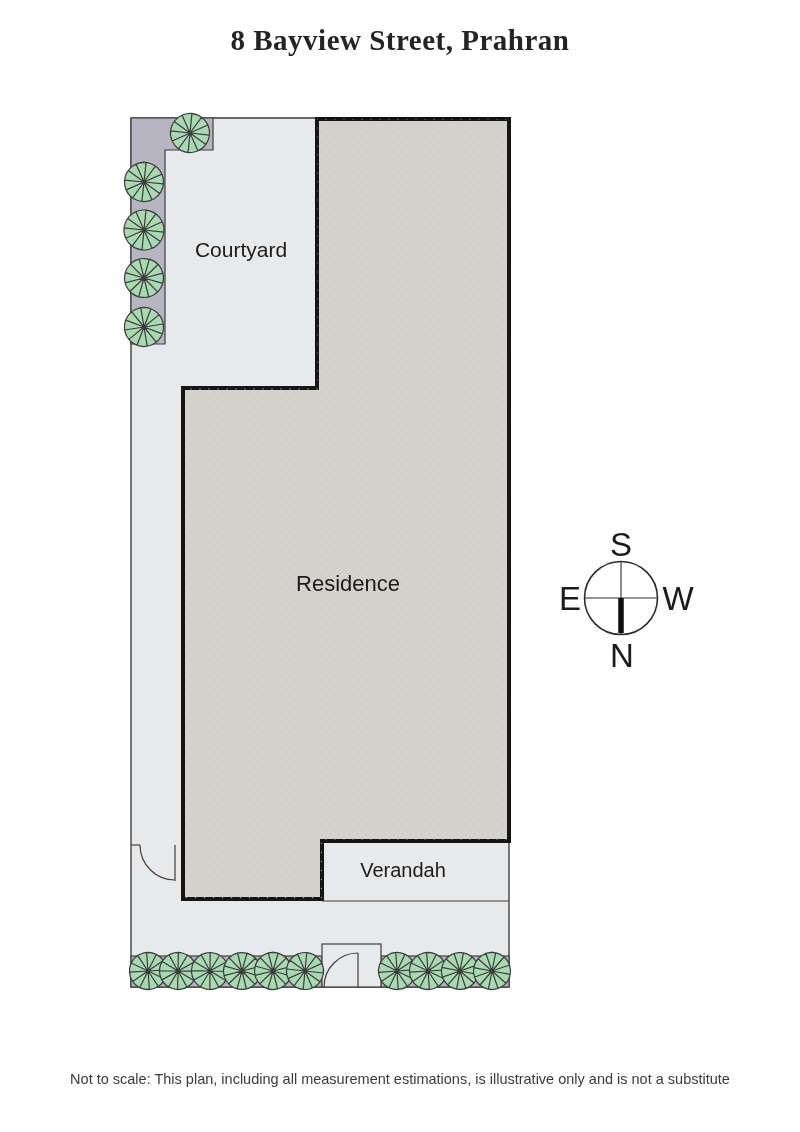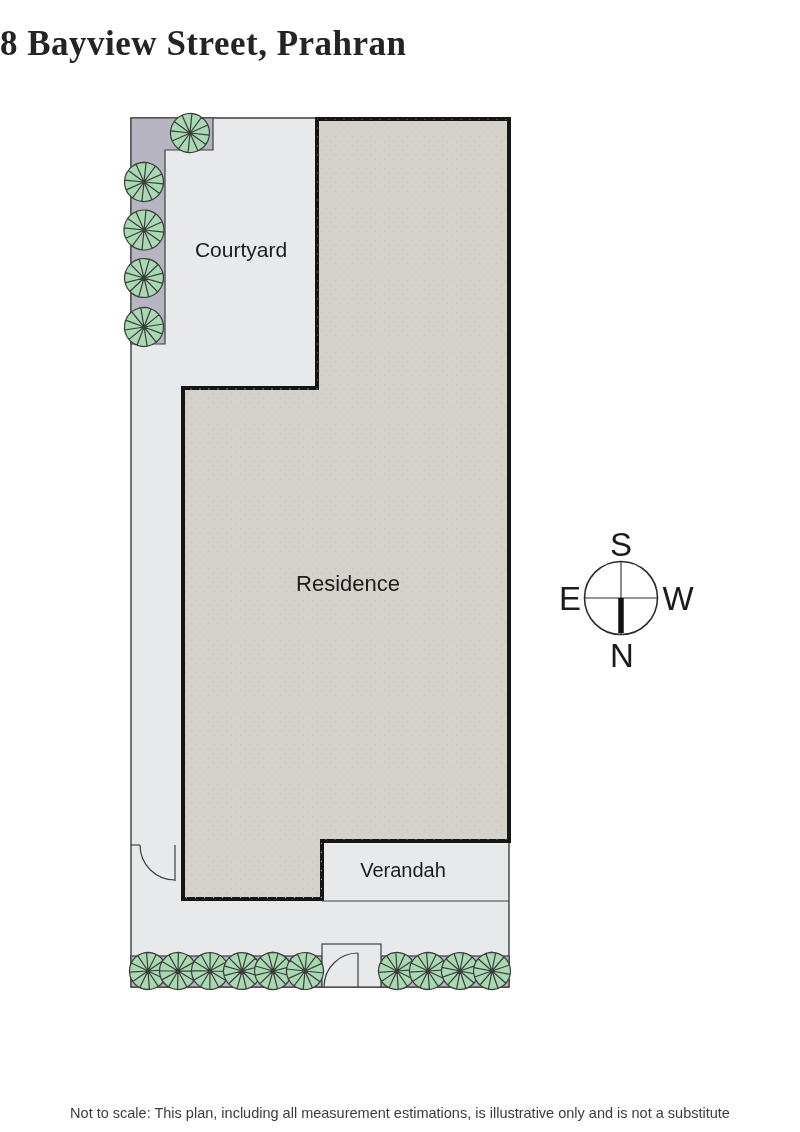--- a/index.html
+++ b/index.html
@@ -5,23 +5,24 @@
   html,body{margin:0;padding:0;background:#ffffff;}
   .page{
     position:relative;
     width:800px;height:1132px;
     background:#ffffff;
     font-family:"Liberation Sans",sans-serif;
     overflow:hidden;
   }
   .title{
     position:absolute;top:24px;left:0;width:100%;
+    text-align:center;
     font-family:"Liberation Serif","DejaVu Serif",serif;
     font-weight:bold;
-    font-size:35px;
+    font-size:29px;
     letter-spacing:0.5px;
     color:var(--text,#242424);
     margin:0;
   }
   .plan-svg{position:absolute;top:0;left:0;}
   .lot{fill:var(--lot,#e8e9eb);stroke:var(--line,#3f3f3f);stroke-width:1.4px;}
   .bed{fill:var(--bed,#b6b5c1);stroke:var(--line,#3f3f3f);stroke-width:1.2px;}
   .residence{fill:var(--residence,#d5d2cc);stroke:var(--border,#151515);stroke-width:4px;stroke-linejoin:miter;}
   .gate-rect{fill:var(--lot,#e8e9eb);stroke:var(--line,#3f3f3f);stroke-width:1.2px;}
   .thin{stroke:var(--line,#3f3f3f);stroke-width:1.2px;fill:none;}
@@ -32,21 +33,20 @@
   .label-verandah{font-size:20px;}
   .compass-ring{fill:#ffffff;stroke:#2b2b2b;stroke-width:1.6px;}
   .compass-line{stroke:#2b2b2b;stroke-width:1.1px;}
   .compass-needle{stroke:#101010;stroke-width:5.5px;}
   .compass-letter{font-family:"Liberation Sans",sans-serif;font-size:33px;fill:#1b1b1b;}
   .disclaimer{
     position:absolute;top:1070px;left:0;width:100%;
     text-align:center;
     font-size:14.5px;line-height:19px;
     color:#3b3b3b;
-    margin-top:34px;
   }
 </style>
 </head>
 <body>
 
 <div class="page">
 
   <h1 class="title">8 Bayview Street, Prahran</h1>
 
   <svg class="plan-svg" width="800" height="1132" viewBox="0 0 800 1132">

